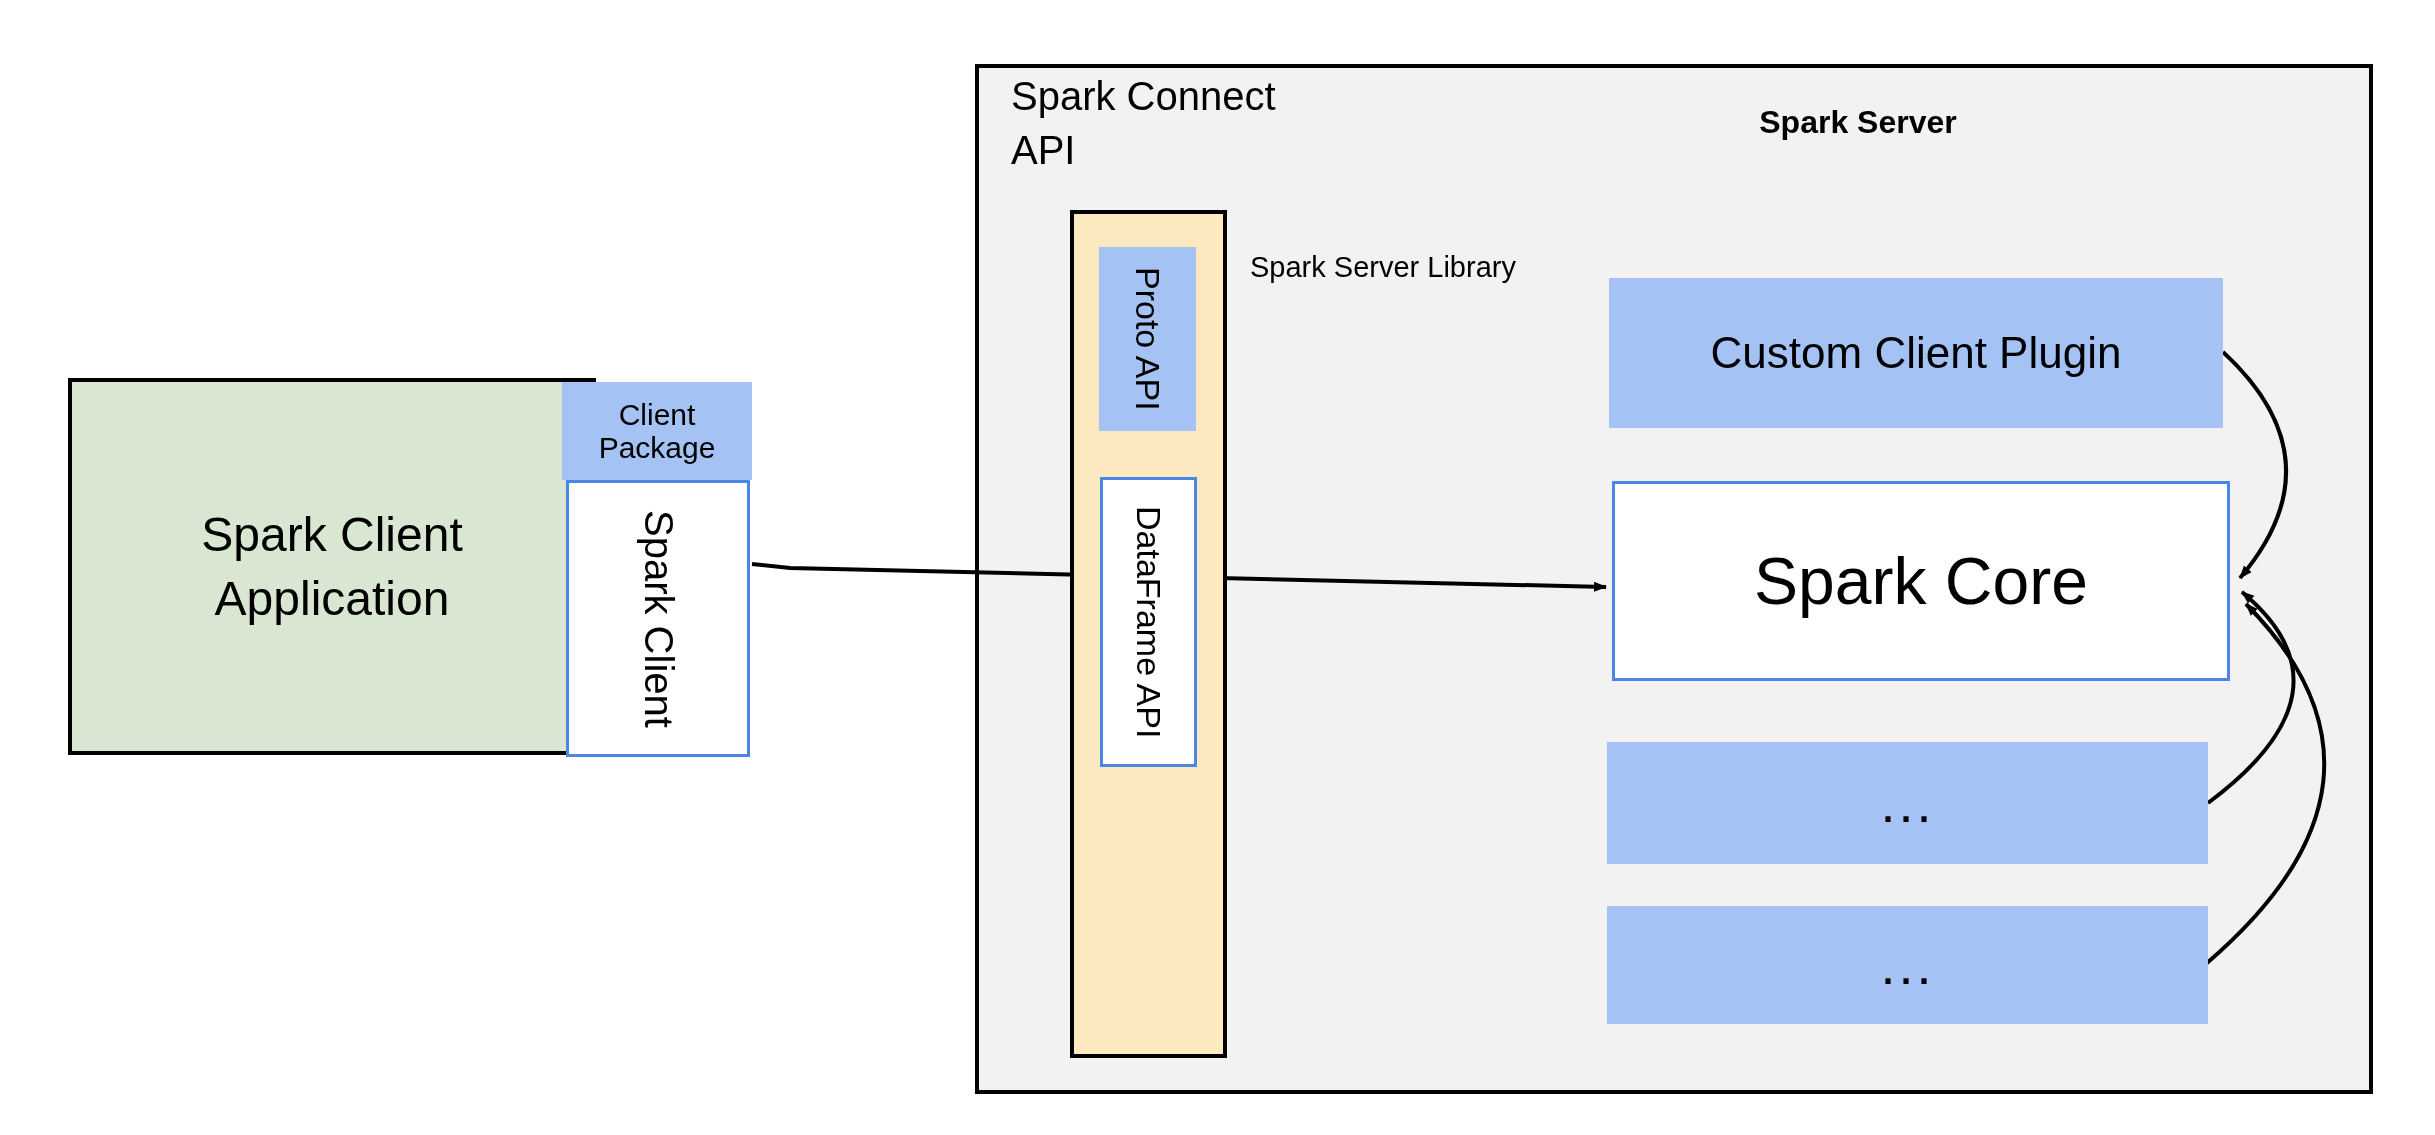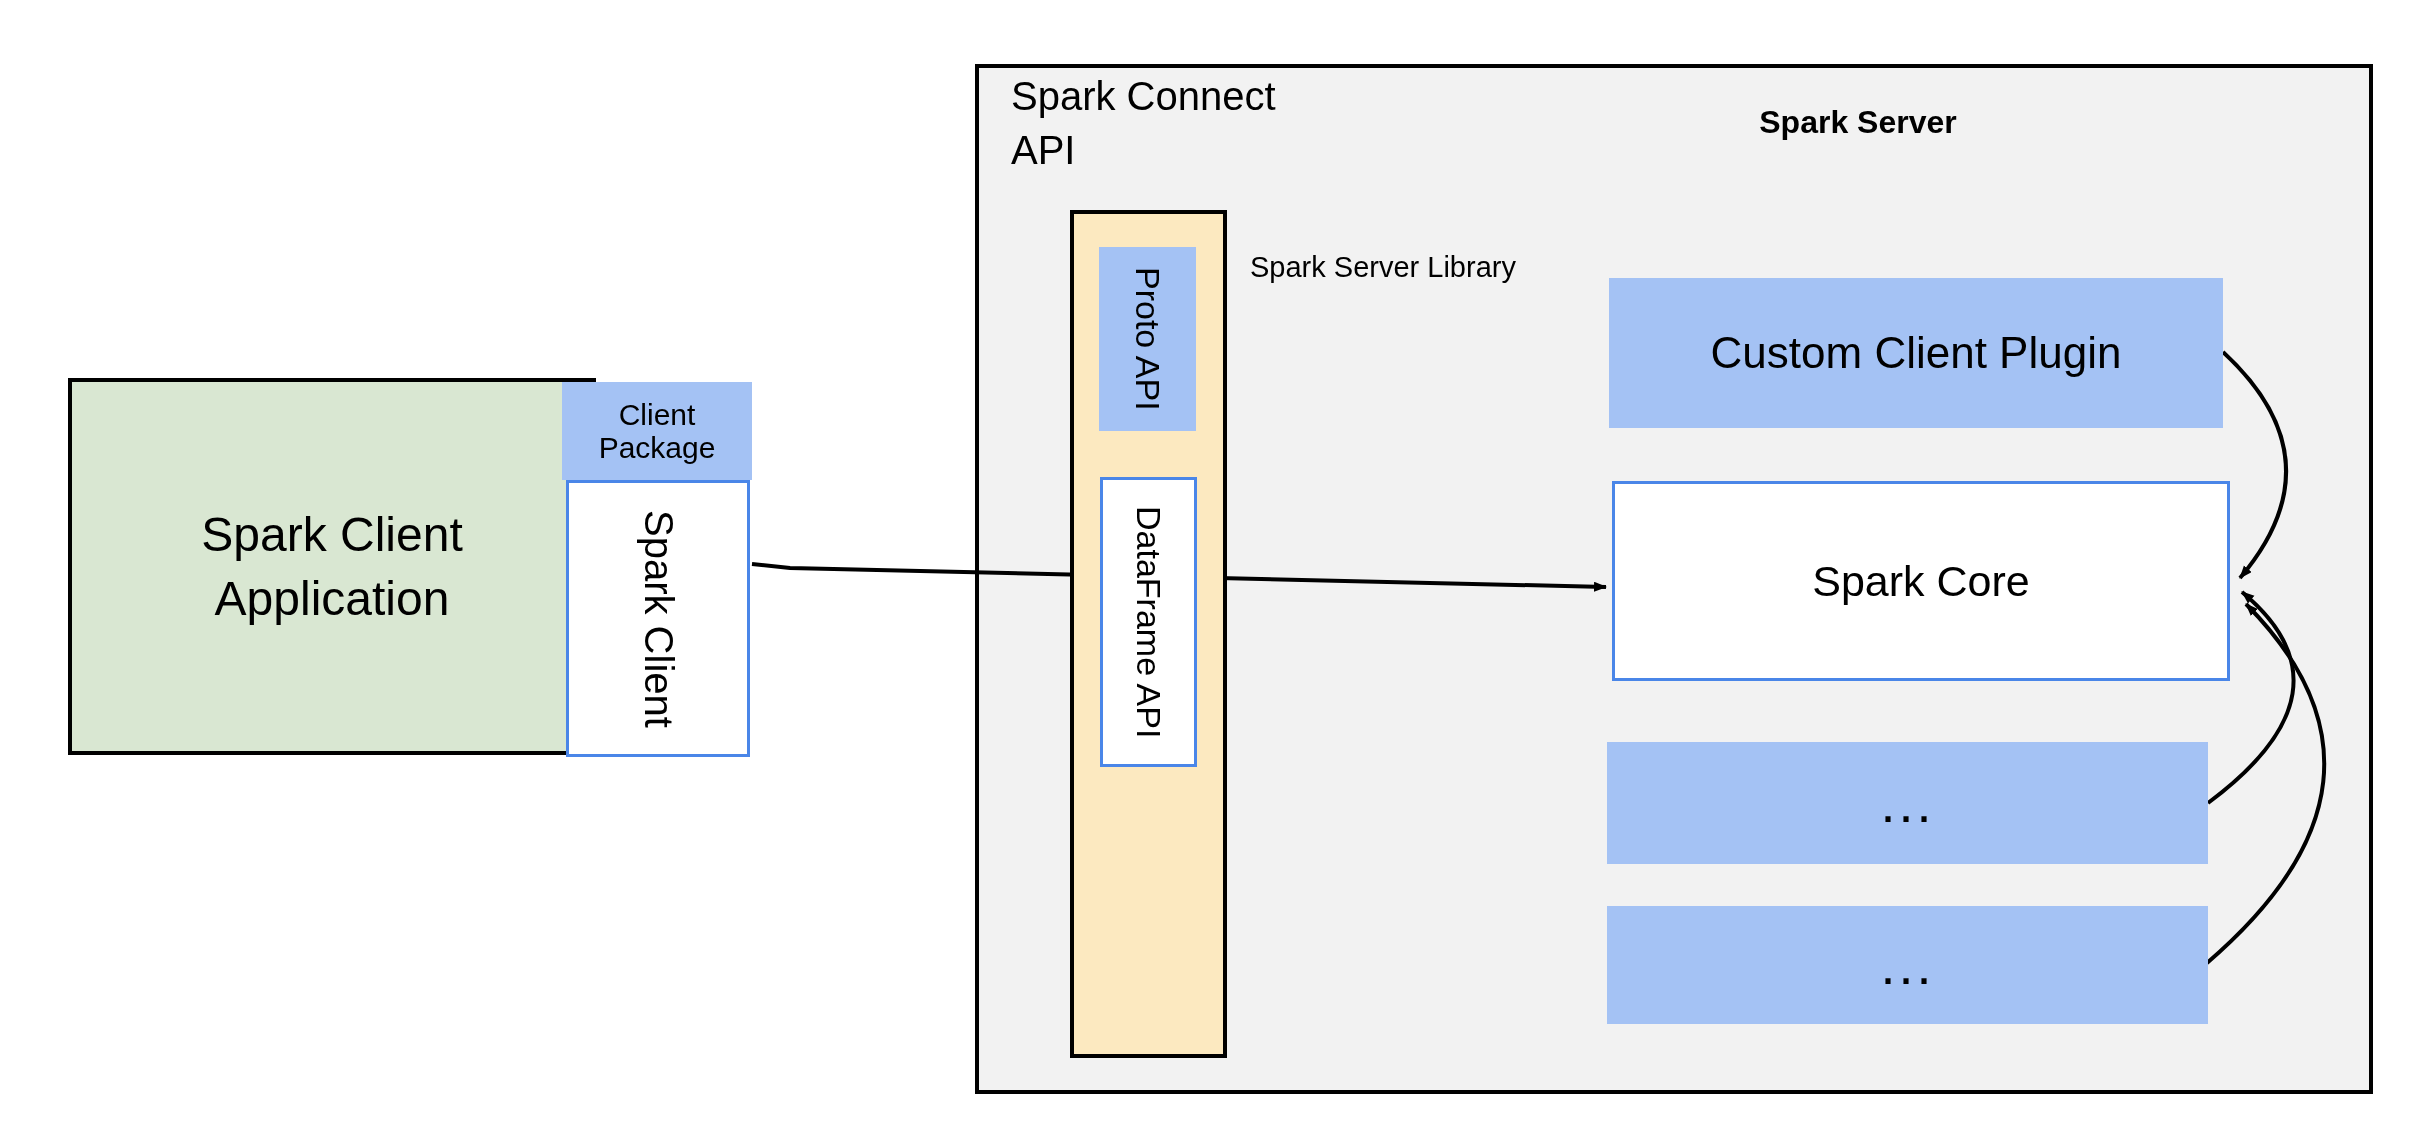--- a/index.html
+++ b/index.html
@@ -32,21 +32,21 @@
   #client-package-label{font-size:30px;line-height:33px;}
   #client-package-label .inner{width:150px;}
   .vtext{writing-mode:vertical-rl;text-orientation:mixed;}
   #spark-client-label{font-size:40px;}
   #proto-api-label{font-size:34px;}
   #dataframe-api-label{font-size:34px;}
   #connect-api-label{left:1011px;top:69px;width:300px;font-size:40px;line-height:54px;text-align:left;}
   #server-library-label{left:1250px;top:241px;width:320px;font-size:29px;line-height:52px;text-align:left;}
   #server-title{left:1708px;top:100px;width:300px;font-size:32px;line-height:44px;font-weight:bold;text-align:center;}
   #plugin-label{font-size:44px;}
-  #core-label{font-size:43px;}
+  #core-label{font-size:66px;}
   .dots-label{font-size:54px;letter-spacing:3px;}
   svg{position:absolute;left:0;top:0;}
 </style>
 </head>
 <body>
 
 <div id="canvas">
 
   <div class="abs layer-bg" id="server-container"></div>
 

